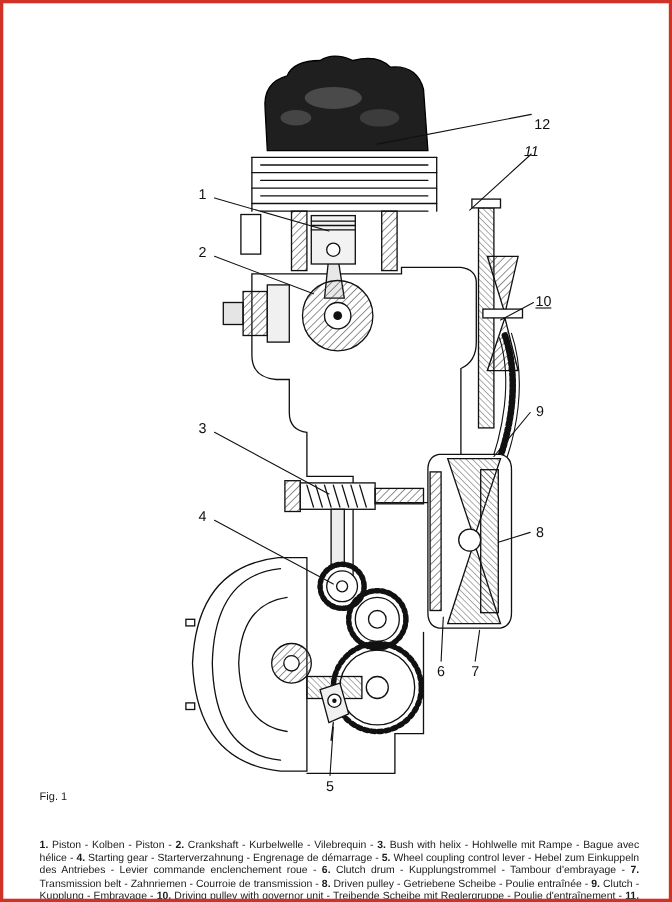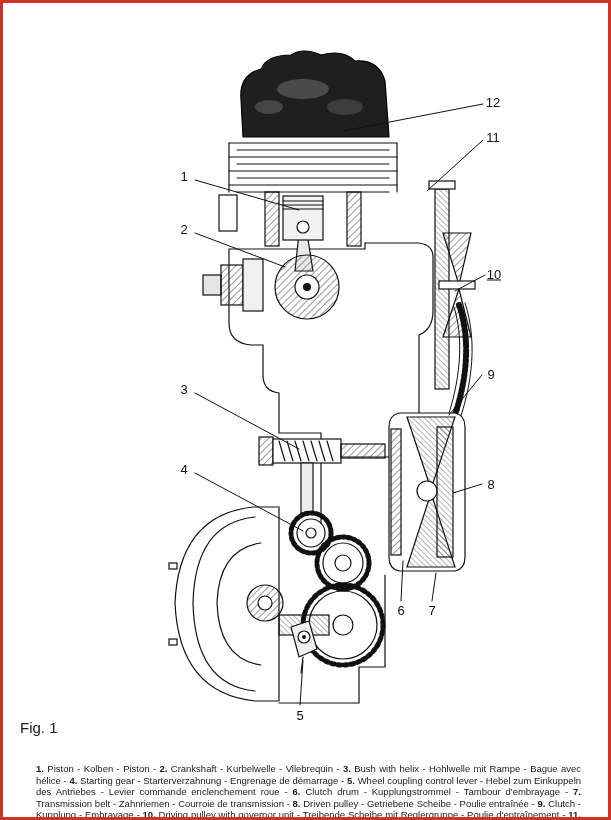--- a/index.html
+++ b/index.html
@@ -7,21 +7,21 @@
     width:611px; height:820px; position:relative; overflow:hidden;
     background:#fff; border:3px solid #cf3227; box-sizing:border-box;
     font-family:"Liberation Sans", sans-serif; color:#111;
   }
   .diagram-svg { position:absolute; left:0; top:0; width:611px; height:820px; }
   .callout {
     position:absolute; transform:translate(-50%,-50%);
     font-size:13px; line-height:13px; color:#111; user-select:none;
   }
   .fig-label {
-    position:absolute; left:17px; top:716px; font-size:15px; color:#1a1a1a;
+    position:absolute; left:33px; top:716px; font-size:10px; color:#1a1a1a;
   }
   .caption {
     position:absolute; left:33px; width:545px; top:729px;
     font-size:9.5px; line-height:11.6px; color:#1a1a1a; text-align:justify;margin-top:31px;
   }
   .caption b { font-weight:bold; }
 </style>
 </head>
 <body>
 
@@ -175,19 +175,19 @@
   <span class="callout" style="left:181px; top:173px;">1</span>
   <span class="callout" style="left:181px; top:226px;">2</span>
   <span class="callout" style="left:181px; top:386px;">3</span>
   <span class="callout" style="left:181px; top:466px;">4</span>
   <span class="callout" style="left:297px; top:712px;">5</span>
   <span class="callout" style="left:398px; top:607px;">6</span>
   <span class="callout" style="left:429px; top:607px;">7</span>
   <span class="callout" style="left:488px; top:481px;">8</span>
   <span class="callout" style="left:488px; top:371px;">9</span>
   <span class="callout" style="left:491px; top:271px;text-decoration:underline;">10</span>
-  <span class="callout" style="left:490px; top:134px;">11</span>
-  <span class="callout" style="left:490px; top:99px;">12</span>
+  <span class="callout" style="left:480px; top:134px;font-style:italic;">11</span>
+  <span class="callout" style="left:490px; top:110px;">12</span>
 
   <div class="fig-label">Fig. 1</div>
   <div class="caption"><b>1. </b>Piston - Kolben - Piston - <b>2. </b>Crankshaft - Kurbelwelle - Vilebrequin - <b>3. </b>Bush with helix - Hohlwelle mit Rampe - Bague avec hélice - <b>4. </b>Starting gear - Starterverzahnung - Engrenage de démarrage - <b>5. </b>Wheel coupling control lever - Hebel zum Einkuppeln des Antriebes - Levier commande enclenchement roue - <b>6. </b>Clutch drum - Kupplungstrommel - Tambour d'embrayage - <b>7. </b>Transmission belt - Zahnriemen - Courroie de transmission - <b>8. </b>Driven pulley - Getriebene Scheibe - Poulie entraînée - <b>9. </b>Clutch - Kupplung - Embrayage - <b>10. </b>Driving pulley with governor unit - Treibende Scheibe mit Reglergruppe - Poulie d'entraînement - <b>11. </b>Flywheel - Schwungrad - Volant - <b>12. </b>Cylinder head - Zylinderkopf - Culasse.</div>
 
 </div>
 
 </body></html>

